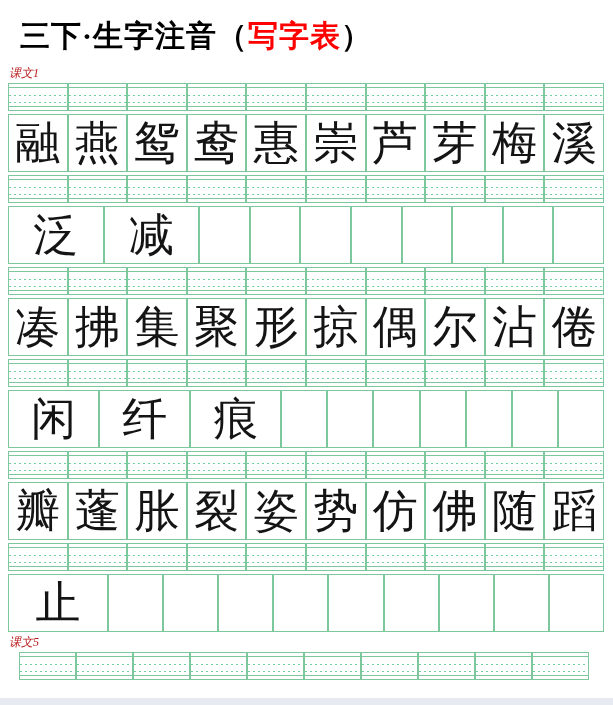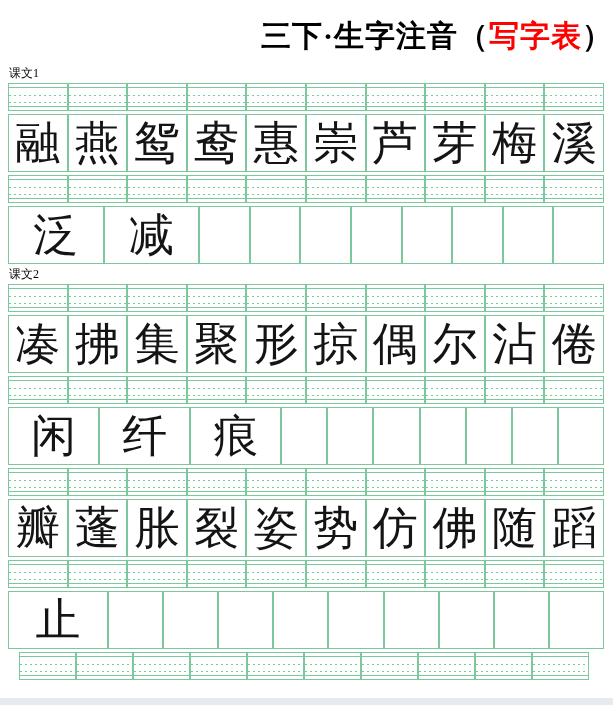--- a/index.html
+++ b/index.html
@@ -13,36 +13,38 @@
   html,body{
     margin:0;padding:0;
     width:613px;height:705px;
     overflow:hidden;
     background:#ffffff;
     font-family:"Liberation Serif","DejaVu Serif",serif;
   }
   .page{position:relative;width:613px;height:705px;overflow:hidden;}
   .title{
     margin-top:16px;
-    text-align:right;
+    text-align:left;
     font-size:30px;
     font-weight:bold;
     letter-spacing:1px;
     color:#000;
     line-height:40px;
+    margin-left:20px;
   }
   .title .hl{color:var(--title-red);}
   .sheet{margin:10px 9px 0 8px;width:596px;}
   .section{margin:0;}
   .section-label{
     font-size:12px;
-    color:#000000;
+    color:#b91c1c;
     height:14px;
     line-height:14px;
     margin:2px 0 3px 1px;
+    font-style:italic;
   }
   .row{display:flex;width:596px;margin-bottom:3px;}
   .cell{
     flex:1 1 auto;
     border:1px solid var(--grid-green);
     background-color:#fff;
   }
   .pinyin-cell{
     height:28px;
     background-image:
@@ -125,21 +127,20 @@
           <div class="cell char-cell"></div>
           <div class="cell char-cell"></div>
           <div class="cell char-cell"></div>
           <div class="cell char-cell"></div>
           <div class="cell char-cell"></div>
           <div class="cell char-cell"></div>
           <div class="cell char-cell"></div>
         </div>
       </div>
       <div class="section">
-        <div class="section-label">课文2</div>
         <div class="row">
           <div class="cell pinyin-cell"></div>
           <div class="cell pinyin-cell"></div>
           <div class="cell pinyin-cell"></div>
           <div class="cell pinyin-cell"></div>
           <div class="cell pinyin-cell"></div>
           <div class="cell pinyin-cell"></div>
           <div class="cell pinyin-cell"></div>
           <div class="cell pinyin-cell"></div>
           <div class="cell pinyin-cell"></div>
@@ -226,20 +227,21 @@
           <div class="cell char-cell"></div>
           <div class="cell char-cell"></div>
           <div class="cell char-cell"></div>
           <div class="cell char-cell"></div>
           <div class="cell char-cell"></div>
           <div class="cell char-cell"></div>
           <div class="cell char-cell"></div>
         </div>
       </div>
       <div class="section">
+        <div class="section-label">课文5</div>
         <div class="row partial">
           <div class="cell pinyin-cell"></div>
           <div class="cell pinyin-cell"></div>
           <div class="cell pinyin-cell"></div>
           <div class="cell pinyin-cell"></div>
           <div class="cell pinyin-cell"></div>
           <div class="cell pinyin-cell"></div>
           <div class="cell pinyin-cell"></div>
           <div class="cell pinyin-cell"></div>
           <div class="cell pinyin-cell"></div>

